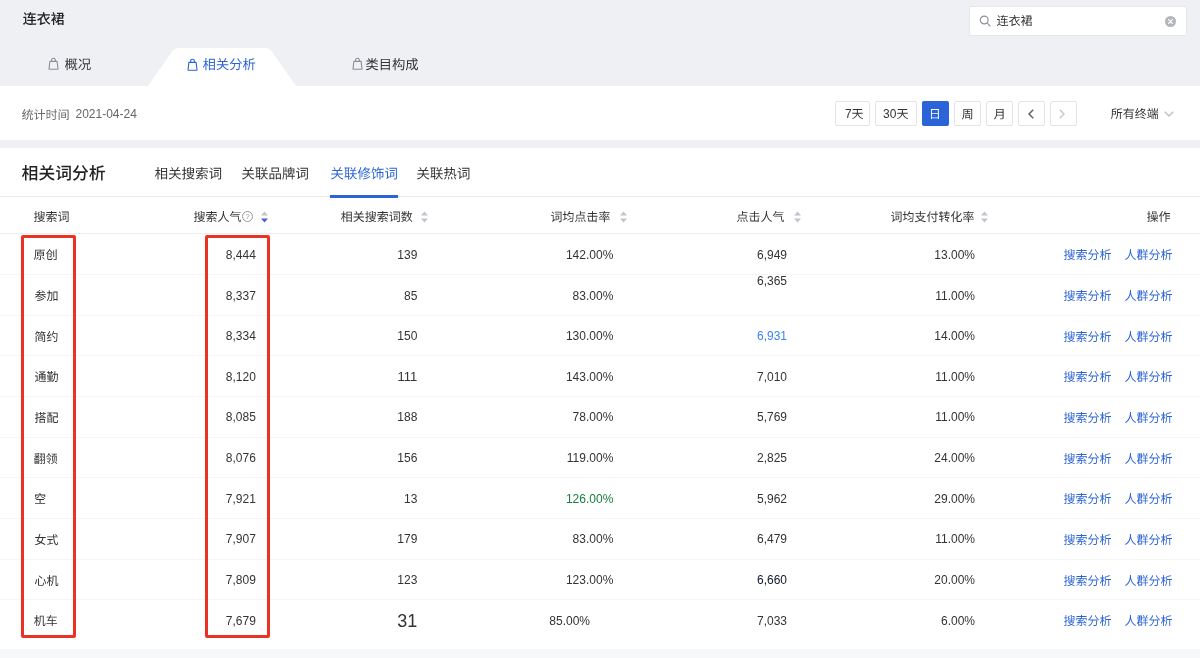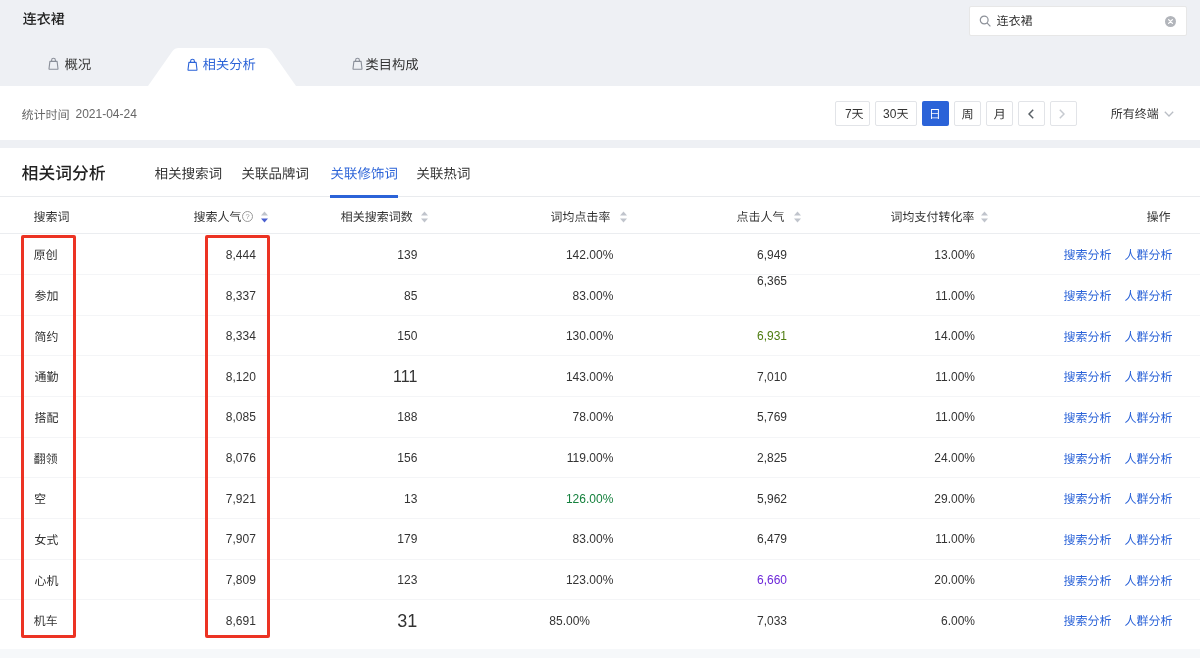--- a/index.html
+++ b/index.html
@@ -184,34 +184,34 @@
     <svg class="abs" style="left:1124.5px;top:289.9px;overflow:visible" width="47.0" height="11.1" viewBox="0.5 -10.1 47.0 11.1">
       <use href="#lk2" fill="#2b63d8"></use>
     </svg>
     <div class="abs" style="left:0;top:355.2px;width:1200px;height:1px;background:#f4f5f7"></div>
     <svg style="position:absolute;left:34.6px;top:330.6px;overflow:visible" width="22.5" height="11.1" viewBox="0.6 -10.1 22.5 11.1">
       <path d="M1.3 -5.4V0.9H2.2V-5.4ZM1.8 -6.5C2.3 -6 2.9 -5.4 3.2 -5L3.9 -5.4C3.6 -5.9 3 -6.5 2.5 -6.9ZM3.8 -4.6V-0.5H8.3V-4.6ZM2.5 -10.1C2.1 -9 1.4 -7.9 0.6 -7.2C0.8 -7.1 1.2 -6.8 1.3 -6.7C1.8 -7.1 2.2 -7.7 2.6 -8.3H3.3C3.6 -7.8 3.8 -7.2 4 -6.8L4.8 -7.1C4.6 -7.4 4.4 -7.9 4.2 -8.3H5.9V-9H3C3.1 -9.3 3.2 -9.6 3.3 -9.9ZM7.2 -10.1C6.9 -9.1 6.3 -8.1 5.6 -7.4C5.8 -7.3 6.2 -7.1 6.4 -6.9C6.7 -7.3 7 -7.7 7.3 -8.3H8.2C8.6 -7.8 9 -7.1 9.1 -6.7L9.9 -7.1C9.7 -7.4 9.5 -7.8 9.2 -8.3H11.2V-9H7.7C7.8 -9.3 7.9 -9.6 8 -9.9ZM7.4 -2.3V-1.2H4.6V-2.3ZM4.6 -3.9H7.4V-2.9H4.6ZM4.2 -6.5V-5.6H9.8V-0.1C9.8 0 9.8 0.1 9.6 0.1C9.4 0.1 8.8 0.1 8.1 0.1C8.2 0.3 8.4 0.7 8.4 0.9C9.3 0.9 9.9 0.9 10.3 0.8C10.6 0.6 10.7 0.4 10.7 -0.1V-6.5Z M12.5 -0.6 12.6 0.2C13.8 -0 15.5 -0.3 17.1 -0.7L17.1 -1.5C15.4 -1.1 13.6 -0.8 12.5 -0.6ZM18 -5C18.9 -4.2 19.9 -3.1 20.3 -2.4L21 -2.9C20.5 -3.7 19.5 -4.7 18.6 -5.5ZM12.7 -5.1C12.9 -5.2 13.2 -5.2 14.8 -5.4C14.2 -4.7 13.7 -4 13.5 -3.8C13.1 -3.4 12.8 -3.1 12.5 -3C12.6 -2.8 12.8 -2.4 12.8 -2.2C13.1 -2.4 13.5 -2.4 17 -3C16.9 -3.2 16.9 -3.5 16.9 -3.8L14.1 -3.4C15.1 -4.4 16.1 -5.7 16.9 -7.1L16.1 -7.5C15.9 -7.1 15.6 -6.6 15.3 -6.2L13.7 -6.1C14.4 -7.1 15.2 -8.4 15.8 -9.7L15 -10C14.4 -8.6 13.5 -7.1 13.2 -6.7C12.9 -6.3 12.7 -6 12.4 -5.9C12.5 -5.7 12.7 -5.3 12.7 -5.1ZM18.8 -10.1C18.4 -8.4 17.7 -6.8 16.9 -5.8C17.1 -5.7 17.5 -5.4 17.7 -5.3C18 -5.8 18.4 -6.4 18.7 -7H22.2C22.1 -2.3 21.9 -0.5 21.5 -0.1C21.4 0 21.3 0.1 21 0.1C20.7 0.1 20.1 0.1 19.3 0C19.5 0.3 19.6 0.6 19.6 0.9C20.3 0.9 21 0.9 21.4 0.9C21.8 0.8 22 0.7 22.3 0.4C22.8 -0.2 22.9 -2 23.1 -7.4C23.1 -7.5 23.1 -7.9 23.1 -7.9H19C19.2 -8.5 19.5 -9.2 19.7 -9.9Z" fill="#333333"></path>
     </svg>
     <div style="position:absolute;right:944.2px;top:327.1px;font-size:12px;line-height:18px;color:#333333;font-weight:normal;white-space:nowrap">8,334</div>
     <div style="position:absolute;right:782.7px;top:327.1px;font-size:12px;line-height:18px;color:#333333;font-weight:normal;white-space:nowrap">150</div>
     <div style="position:absolute;right:586.7px;top:327.1px;font-size:12px;line-height:18px;color:#333333;font-weight:normal;white-space:nowrap">130.00%</div>
-    <div style="position:absolute;right:413px;top:327.1px;font-size:12px;line-height:18px;color:#4d7c0f;font-weight:normal;white-space:nowrap">6,931</div>
+    <div style="position:absolute;right:413px;top:327.1px;font-size:12px;line-height:18px;color:#3b82f6;font-weight:normal;white-space:nowrap">6,931</div>
     <div style="position:absolute;right:225px;top:327.1px;font-size:12px;line-height:18px;color:#333333;font-weight:normal;white-space:nowrap">14.00%</div>
     <svg class="abs" style="left:1063.5px;top:330.6px;overflow:visible" width="47.0" height="11.1" viewBox="0.5 -10.1 47.0 11.1">
       <use href="#lk1" fill="#2b63d8"></use>
     </svg>
     <svg class="abs" style="left:1124.5px;top:330.6px;overflow:visible" width="47.0" height="11.1" viewBox="0.5 -10.1 47.0 11.1">
       <use href="#lk2" fill="#2b63d8"></use>
     </svg>
     <div class="abs" style="left:0;top:395.9px;width:1200px;height:1px;background:#f4f5f7"></div>
     <svg style="position:absolute;left:34.5px;top:371.2px;overflow:visible" width="22.9" height="11.1" viewBox="0.5 -10.1 22.9 11.1">
       <path d="M0.8 -9.1C1.5 -8.5 2.4 -7.6 2.8 -7L3.5 -7.6C3 -8.2 2.1 -9 1.4 -9.6ZM3.1 -5.6H0.5V-4.7H2.2V-1.3C1.7 -1.1 1.1 -0.6 0.5 0.1L1 0.8C1.6 0 2.2 -0.7 2.6 -0.7C2.9 -0.7 3.3 -0.3 3.8 0C4.7 0.5 5.7 0.7 7.1 0.7C8.4 0.7 10.5 0.6 11.4 0.6C11.4 0.3 11.5 -0.1 11.6 -0.3C10.4 -0.2 8.6 -0.1 7.2 -0.1C5.8 -0.1 4.8 -0.2 4 -0.7C3.6 -0.9 3.3 -1.2 3.1 -1.3ZM4.4 -9.6V-8.9H9.4C9 -8.6 8.3 -8.2 7.7 -7.9C7.2 -8.2 6.5 -8.4 6 -8.6L5.4 -8.1C6.2 -7.8 7 -7.4 7.8 -7.1H4.4V-0.9H5.2V-2.8H7.2V-0.9H8.1V-2.8H10.1V-1.8C10.1 -1.6 10.1 -1.6 9.9 -1.5C9.8 -1.5 9.3 -1.5 8.7 -1.6C8.8 -1.4 8.9 -1.1 9 -0.8C9.8 -0.8 10.3 -0.8 10.6 -1C10.9 -1.1 11 -1.3 11 -1.8V-7.1H9.4C9.2 -7.2 8.9 -7.4 8.5 -7.5C9.4 -8 10.4 -8.6 11 -9.3L10.4 -9.7L10.3 -9.6ZM10.1 -6.4V-5.3H8.1V-6.4ZM5.2 -4.6H7.2V-3.6H5.2ZM5.2 -5.3V-6.4H7.2V-5.3ZM10.1 -4.6V-3.6H8.1V-4.6Z M20 -10C20 -9 20 -8.1 19.9 -7.3H18.4V-6.4H19.9C19.8 -3.9 19.5 -1.8 18.3 -0.3V-0.6L15.9 -0.5V-1.3H18.1V-1.9H15.9V-2.7H18.4V-3.3H15.9V-3.9H18.2V-6.4H15.9V-7H17.3V-8.4H18.6V-9.1H17.3V-10.1H16.5V-9.1H14.6V-10.1H13.8V-9.1H12.5V-8.4H13.8V-7H15.1V-6.4H12.9V-3.9H15.1V-3.3H12.8V-2.7H15.1V-1.9H13V-1.3H15.1V-0.4L12.5 -0.2L12.6 0.6L17.9 0.1L17.6 0.4C17.8 0.5 18.2 0.8 18.3 1C20.1 -0.6 20.6 -3.2 20.8 -6.4H22.5C22.4 -2 22.3 -0.5 22 -0.1C21.9 0 21.8 0.1 21.6 0.1C21.4 0.1 20.9 0.1 20.3 0C20.4 0.3 20.5 0.6 20.5 0.9C21.1 0.9 21.6 0.9 22 0.9C22.3 0.8 22.5 0.7 22.7 0.4C23.1 -0.1 23.2 -1.8 23.4 -6.8C23.4 -6.9 23.4 -7.3 23.4 -7.3H20.8C20.8 -8.1 20.8 -9 20.8 -10ZM16.5 -8.4V-7.6H14.6V-8.4ZM13.7 -5.8H15.1V-4.6H13.7ZM15.9 -5.8H17.4V-4.6H15.9Z" fill="#333333"></path>
     </svg>
     <div style="position:absolute;right:944.2px;top:367.8px;font-size:12px;line-height:18px;color:#333333;font-weight:normal;white-space:nowrap">8,120</div>
-    <div style="position:absolute;right:782.7px;top:367.8px;font-size:16px;line-height:18px;color:#333333;font-weight:normal;white-space:nowrap">111</div>
+    <div style="position:absolute;right:782.7px;top:367.8px;font-size:13px;line-height:18px;color:#333333;font-weight:normal;white-space:nowrap">111</div>
     <div style="position:absolute;right:586.7px;top:367.8px;font-size:12px;line-height:18px;color:#333333;font-weight:normal;white-space:nowrap">143.00%</div>
     <div style="position:absolute;right:413px;top:367.8px;font-size:12px;line-height:18px;color:#333333;font-weight:normal;white-space:nowrap">7,010</div>
     <div style="position:absolute;right:225px;top:367.8px;font-size:12px;line-height:18px;color:#333333;font-weight:normal;white-space:nowrap">11.00%</div>
     <svg class="abs" style="left:1063.5px;top:371.2px;overflow:visible" width="47.0" height="11.1" viewBox="0.5 -10.1 47.0 11.1">
       <use href="#lk1" fill="#2b63d8"></use>
     </svg>
     <svg class="abs" style="left:1124.5px;top:371.2px;overflow:visible" width="47.0" height="11.1" viewBox="0.5 -10.1 47.0 11.1">
       <use href="#lk2" fill="#2b63d8"></use>
     </svg>
     <div class="abs" style="left:0;top:436.5px;width:1200px;height:1px;background:#f4f5f7"></div>
@@ -274,32 +274,32 @@
     <svg class="abs" style="left:1124.5px;top:533.8px;overflow:visible" width="47.0" height="11.1" viewBox="0.5 -10.1 47.0 11.1">
       <use href="#lk2" fill="#2b63d8"></use>
     </svg>
     <div class="abs" style="left:0;top:599.1px;width:1200px;height:1px;background:#f4f5f7"></div>
     <svg style="position:absolute;left:34.5px;top:574.5px;overflow:visible" width="23.2" height="11.0" viewBox="0.5 -10.1 23.2 11.0">
       <path d="M3.5 -6.7V-0.8C3.5 0.4 3.9 0.7 5.2 0.7C5.5 0.7 7.3 0.7 7.6 0.7C9 0.7 9.3 0.1 9.4 -2.2C9.2 -2.3 8.8 -2.4 8.5 -2.6C8.5 -0.5 8.4 -0.1 7.6 -0.1C7.2 -0.1 5.6 -0.1 5.3 -0.1C4.6 -0.1 4.5 -0.2 4.5 -0.8V-6.7ZM1.6 -5.8C1.4 -4.4 1 -2.5 0.5 -1.3L1.4 -0.9C1.9 -2.2 2.3 -4.2 2.5 -5.7ZM9.1 -5.8C9.8 -4.4 10.5 -2.5 10.7 -1.3L11.6 -1.6C11.3 -2.9 10.7 -4.7 10 -6.1ZM4.1 -9.1C5.2 -8.3 6.7 -7.1 7.3 -6.3L8 -7C7.3 -7.8 5.8 -8.9 4.7 -9.7Z M18 -9.4V-5.5C18 -3.7 17.8 -1.3 16.2 0.4C16.4 0.5 16.7 0.8 16.9 1C18.6 -0.8 18.9 -3.5 18.9 -5.5V-8.5H21.1V-0.8C21.1 0.2 21.2 0.4 21.4 0.6C21.6 0.8 21.8 0.8 22.1 0.8C22.2 0.8 22.5 0.8 22.7 0.8C22.9 0.8 23.1 0.8 23.3 0.7C23.5 0.6 23.6 0.3 23.7 0C23.7 -0.3 23.7 -1.2 23.7 -1.9C23.5 -1.9 23.2 -2.1 23.1 -2.3C23.1 -1.5 23 -0.8 23 -0.5C23 -0.3 23 -0.2 22.9 -0.1C22.8 -0 22.7 0 22.6 0C22.5 0 22.4 0 22.3 0C22.2 0 22.1 -0 22.1 -0.1C22 -0.1 22 -0.3 22 -0.7V-9.4ZM14.6 -10.1V-7.5H12.6V-6.6H14.5C14.1 -5 13.2 -3.1 12.3 -2.1C12.5 -1.9 12.7 -1.5 12.8 -1.3C13.5 -2.1 14.1 -3.5 14.6 -4.9V0.9H15.5V-4.6C16 -4 16.5 -3.2 16.8 -2.8L17.3 -3.6C17.1 -3.9 15.9 -5.1 15.5 -5.6V-6.6H17.3V-7.5H15.5V-10.1Z" fill="#333333"></path>
     </svg>
     <div style="position:absolute;right:944.2px;top:571.0px;font-size:12px;line-height:18px;color:#333333;font-weight:normal;white-space:nowrap">7,809</div>
     <div style="position:absolute;right:782.7px;top:571.0px;font-size:12px;line-height:18px;color:#333333;font-weight:normal;white-space:nowrap">123</div>
     <div style="position:absolute;right:586.7px;top:571.0px;font-size:12px;line-height:18px;color:#333333;font-weight:normal;white-space:nowrap">123.00%</div>
-    <div style="position:absolute;right:413px;top:571.0px;font-size:12px;line-height:18px;color:#6d28d9;font-weight:normal;white-space:nowrap">6,660</div>
+    <div style="position:absolute;right:413px;top:571.0px;font-size:12px;line-height:18px;color:#0f172a;font-weight:normal;white-space:nowrap">6,660</div>
     <div style="position:absolute;right:225px;top:571.0px;font-size:12px;line-height:18px;color:#333333;font-weight:normal;white-space:nowrap">20.00%</div>
     <svg class="abs" style="left:1063.5px;top:574.5px;overflow:visible" width="47.0" height="11.1" viewBox="0.5 -10.1 47.0 11.1">
       <use href="#lk1" fill="#2b63d8"></use>
     </svg>
     <svg class="abs" style="left:1124.5px;top:574.5px;overflow:visible" width="47.0" height="11.1" viewBox="0.5 -10.1 47.0 11.1">
       <use href="#lk2" fill="#2b63d8"></use>
     </svg>
     <svg style="position:absolute;left:34.3px;top:615.1px;overflow:visible" width="23.0" height="11.1" viewBox="0.3 -10.1 23.0 11.1">
       <path d="M6 -9.4V-5.5C6 -3.7 5.8 -1.3 4.2 0.4C4.4 0.5 4.7 0.8 4.9 1C6.6 -0.8 6.9 -3.5 6.9 -5.5V-8.5H9.1V-0.8C9.1 0.2 9.2 0.4 9.4 0.6C9.6 0.8 9.8 0.8 10.1 0.8C10.2 0.8 10.5 0.8 10.7 0.8C10.9 0.8 11.1 0.8 11.3 0.7C11.5 0.6 11.6 0.3 11.7 0C11.7 -0.3 11.7 -1.2 11.7 -1.9C11.5 -1.9 11.2 -2.1 11.1 -2.3C11.1 -1.5 11 -0.8 11 -0.5C11 -0.3 11 -0.2 10.9 -0.1C10.8 -0 10.7 0 10.6 0C10.5 0 10.4 0 10.3 0C10.2 0 10.1 -0 10.1 -0.1C10 -0.1 10 -0.3 10 -0.7V-9.4ZM2.6 -10.1V-7.5H0.6V-6.6H2.5C2.1 -5 1.2 -3.1 0.3 -2.1C0.5 -1.9 0.7 -1.5 0.8 -1.3C1.5 -2.1 2.1 -3.5 2.6 -4.9V0.9H3.5V-4.6C4 -4 4.5 -3.2 4.8 -2.8L5.3 -3.6C5.1 -3.9 3.9 -5.1 3.5 -5.6V-6.6H5.3V-7.5H3.5V-10.1Z M14 -3.9C14.1 -4 14.6 -4 15.3 -4H18.1V-2.2H12.7V-1.3H18.1V1H19V-1.3H23.3V-2.2H19V-4H22.3V-4.9H19V-6.7H18.1V-4.9H15C15.5 -5.6 16 -6.5 16.5 -7.5H23.1V-8.3H16.9C17.2 -8.8 17.4 -9.3 17.6 -9.9L16.6 -10.1C16.4 -9.5 16.1 -8.9 15.9 -8.3H12.9V-7.5H15.5C15.1 -6.6 14.7 -6 14.5 -5.7C14.2 -5.2 13.9 -4.8 13.7 -4.8C13.8 -4.5 14 -4.1 14 -3.9Z" fill="#333333"></path>
     </svg>
-    <div style="position:absolute;right:944.2px;top:611.7px;font-size:12px;line-height:18px;color:#333333;font-weight:normal;white-space:nowrap">8,691</div>
+    <div style="position:absolute;right:944.2px;top:611.7px;font-size:12px;line-height:18px;color:#333333;font-weight:normal;white-space:nowrap">7,679</div>
     <div style="position:absolute;right:782.7px;top:611.7px;font-size:18px;line-height:18px;color:#333333;font-weight:normal;white-space:nowrap">31</div>
     <div style="position:absolute;right:610px;top:611.7px;font-size:12px;line-height:18px;color:#333333;font-weight:normal;white-space:nowrap">85.00%</div>
     <div style="position:absolute;right:413px;top:611.7px;font-size:12px;line-height:18px;color:#333333;font-weight:normal;white-space:nowrap">7,033</div>
     <div style="position:absolute;right:225px;top:611.7px;font-size:12px;line-height:18px;color:#333333;font-weight:normal;white-space:nowrap">6.00%</div>
     <svg class="abs" style="left:1063.5px;top:615.1px;overflow:visible" width="47.0" height="11.1" viewBox="0.5 -10.1 47.0 11.1">
       <use href="#lk1" fill="#2b63d8"></use>
     </svg>
     <svg class="abs" style="left:1124.5px;top:615.1px;overflow:visible" width="47.0" height="11.1" viewBox="0.5 -10.1 47.0 11.1">
       <use href="#lk2" fill="#2b63d8"></use>
     </svg>

